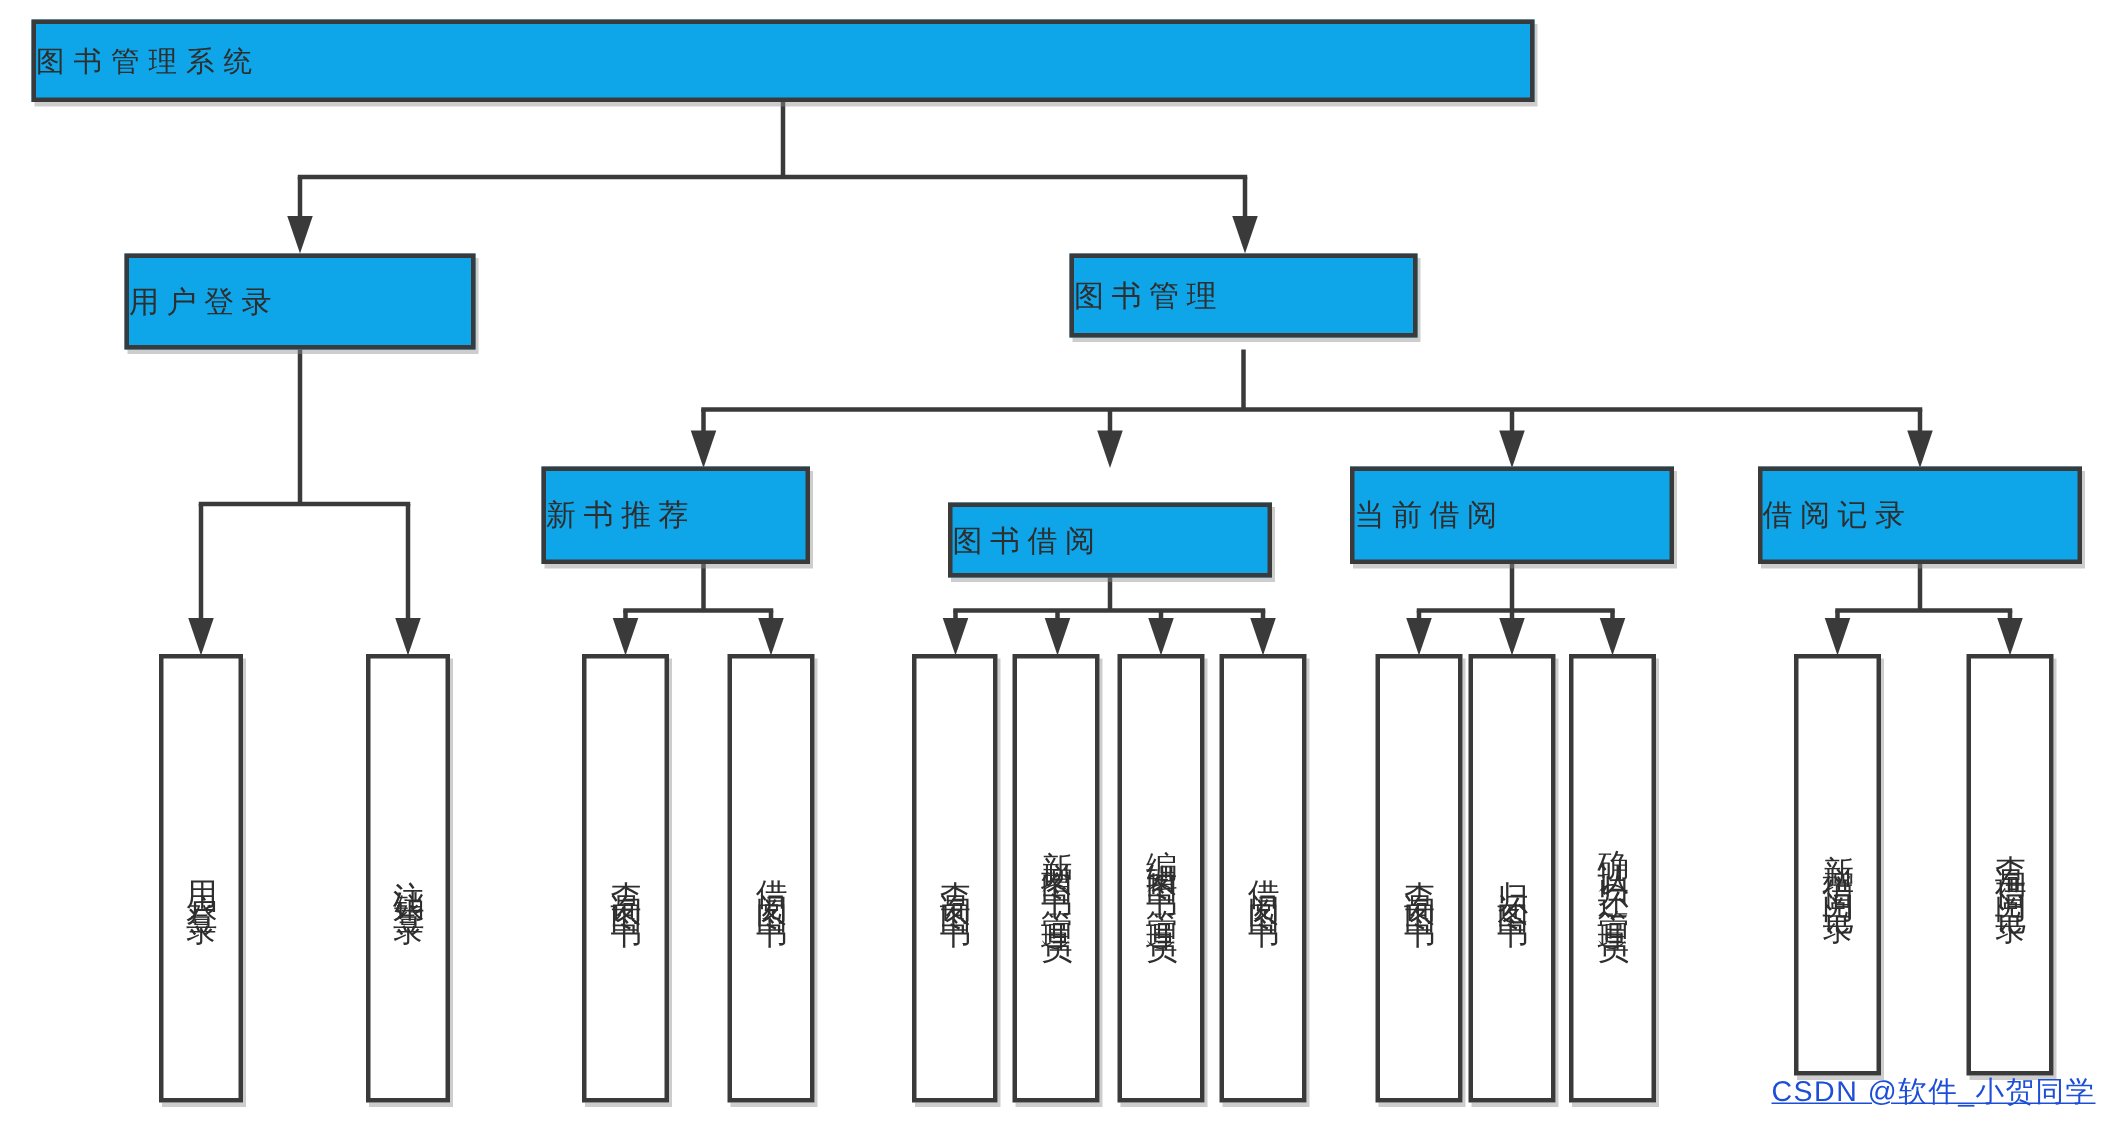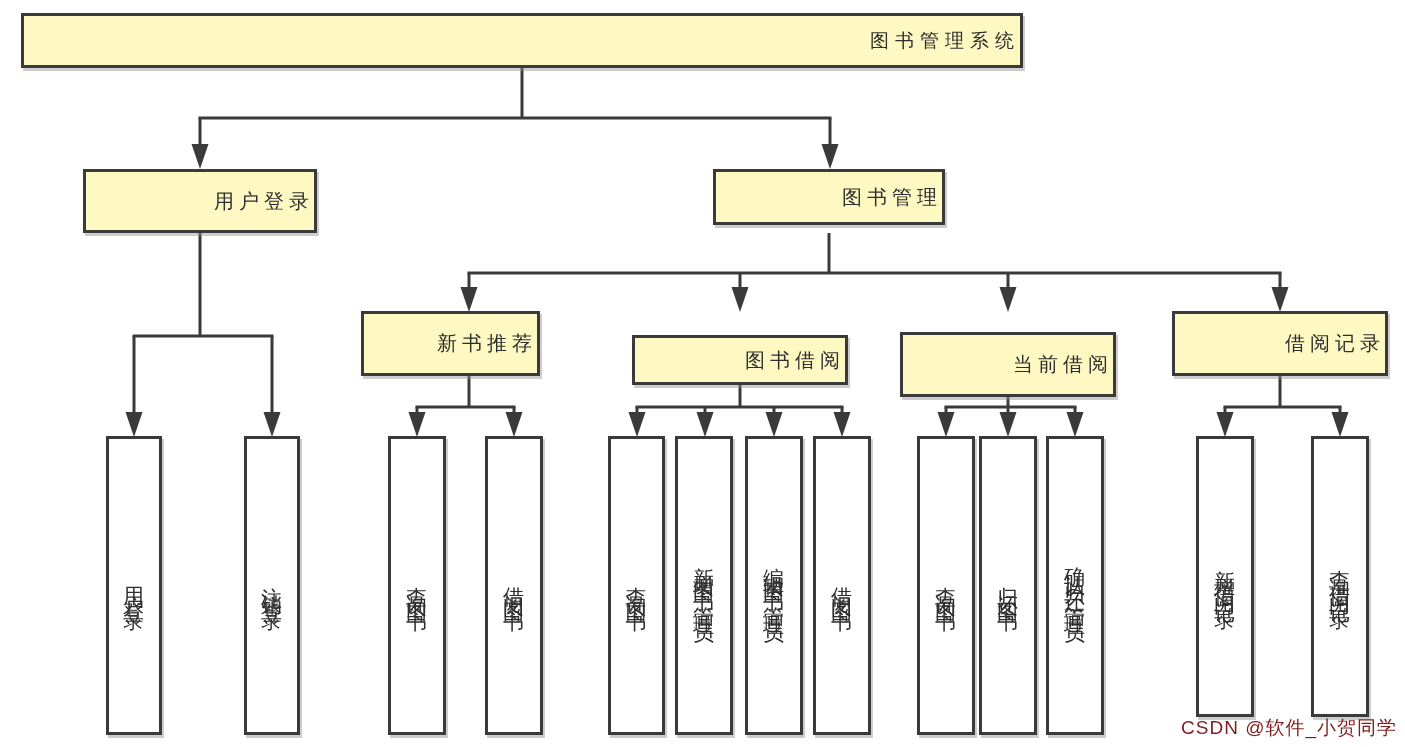--- a/index.html
+++ b/index.html
@@ -19,25 +19,25 @@
     position: absolute;
     left: 0;
     top: 0;
     width: 1405px;
     height: 747px;
   }
   .node {
     position: absolute;
     box-sizing: border-box;
     border: 3px solid #3a3a3a;
-    background: #fef9c3;
+    background: #0ea5e9;
     box-shadow: 2px 3px 0 rgba(145,145,145,0.45);
     display: flex;
     align-items: center;
-    justify-content: flex-end;
+    justify-content: flex-start;
   }
   .node .hlabel {
     font-size: 20px;
     letter-spacing: 5px;
     color: #2e2e2e;
     white-space: nowrap;
   }
   .node-root .hlabel {
     font-size: 19px;
     letter-spacing: 6px;
@@ -66,22 +66,23 @@
     letter-spacing: 8px;
     color: #2e2e2e;
     white-space: nowrap;
   }
   .watermark {
     position: absolute;
     right: 8px;
     top: 715px;
     font-size: 19px;
     letter-spacing: 1px;
-    color: #7f1d1d;
+    color: #1d4ed8;
     white-space: nowrap;
+    text-decoration: underline;
   }
 </style>
 </head>
 <body>
 
 <div id="stage">
 
   <svg id="connectors" viewBox="0 0 1405 747" xmlns="http://www.w3.org/2000/svg">
     <g stroke="#3a3a3a" stroke-width="3" fill="#3a3a3a">
 
@@ -170,21 +171,21 @@
   <div class="node" style="left:713px; top:169px; width:232px; height:56px;">
     <span class="hlabel">图书管理</span>
   </div>
 
   <div class="node" style="left:361px; top:311px; width:179px; height:65px;">
     <span class="hlabel">新书推荐</span>
   </div>
   <div class="node" style="left:632px; top:311px; width:216px; height:50px;margin-top:24px;">
     <span class="hlabel">图书借阅</span>
   </div>
-  <div class="node" style="left:900px; top:311px; width:216px; height:65px;margin-top:21px;">
+  <div class="node" style="left:900px; top:311px; width:216px; height:65px;">
     <span class="hlabel">当前借阅</span>
   </div>
   <div class="node" style="left:1172px; top:311px; width:216px; height:65px;">
     <span class="hlabel">借阅记录</span>
   </div>
 
   <div class="leaf" style="left:106px; width:56px;">
     <span class="vlabel">用户登录</span>
   </div>
   <div class="leaf" style="left:244px; width:56px;">

